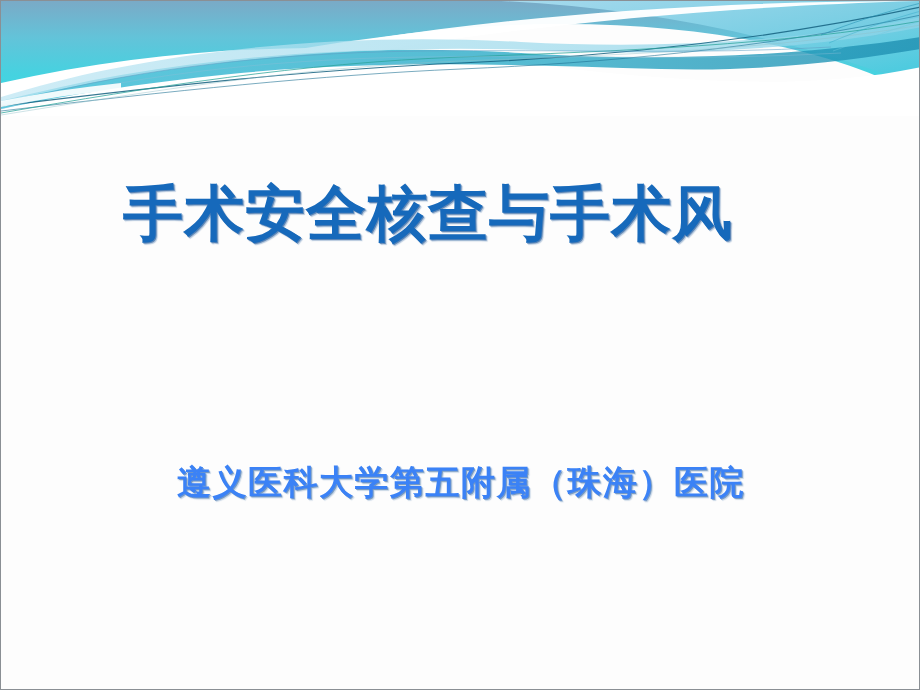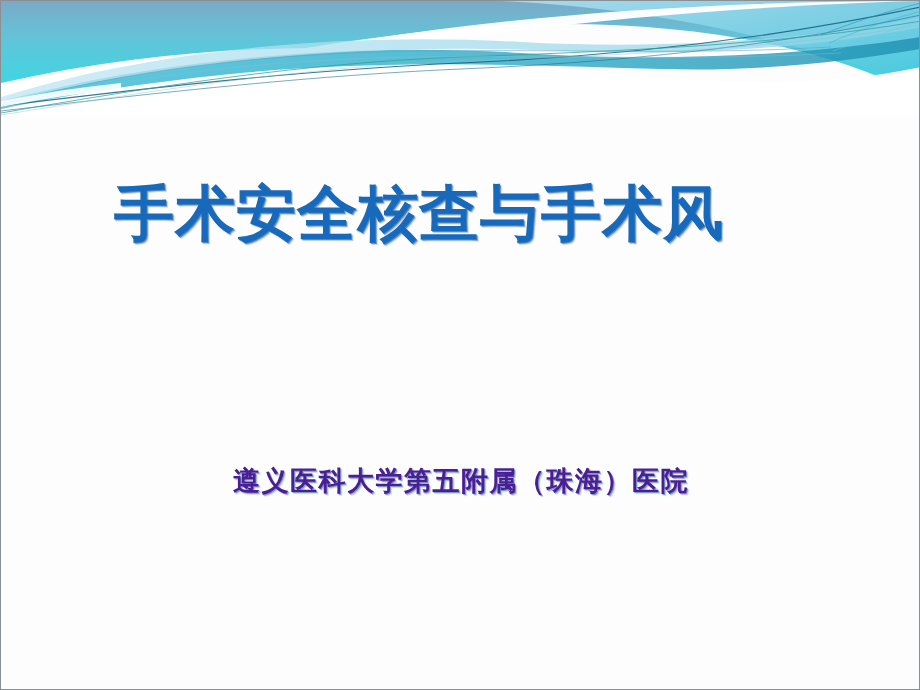--- a/index.html
+++ b/index.html
@@ -30,21 +30,21 @@
   }
   #wave-banner svg {
     display: block;
     width: 920px;
     height: 115px;
   }
 
   
   #title-block {
     position: absolute;
-    left: 0;
+    left: 9px;
     top: 170px;
     width: 836px;
     text-align: center;
   }
   .title-line {
     color: #1669bb;
     font-family: "DejaVu Sans", "Liberation Sans", sans-serif;
     font-weight: bold;
     font-size: 60px;
     line-height: 84px;
@@ -59,24 +59,24 @@
 
   
   #subtitle-block {
     position: absolute;
     left: 0;
     top: 462px;
     width: 920px;
     text-align: center;
   }
   #subtitle-text {
-    color: #4c1d95;
-    font-family: Liberation Mono, monospace;
+    color: #3b82f6;
+    font-family: Liberation Serif, serif;
     font-weight: bold;
-    font-size: 27px;
+    font-size: 34px;
     line-height: 40px;
     letter-spacing: 1.5px;
     white-space: nowrap;
     text-shadow:
        1px 1px 0 rgba(20,80,150,0.45),
        2px 2px 1px rgba(20,80,150,0.22);
   }
 
   
   #content-area {

